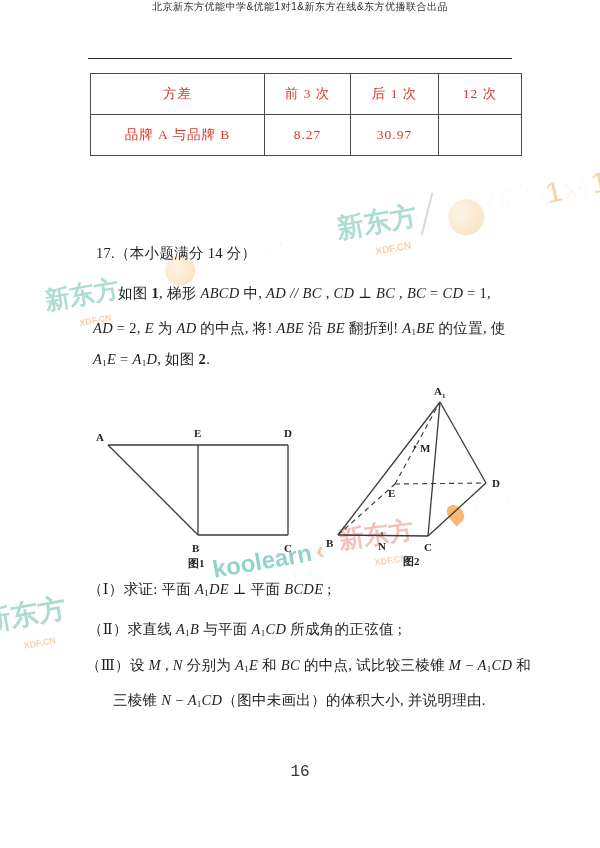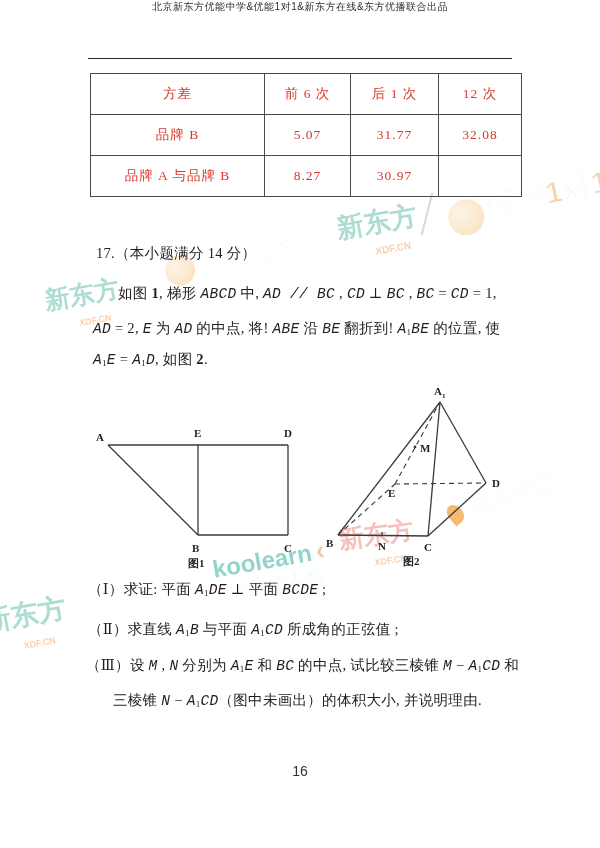--- a/index.html
+++ b/index.html
@@ -10,35 +10,35 @@
   .hdr{left:0;top:36;width:600px;text-align:center;font-family:"Liberation Sans","DejaVu Sans",sans-serif;
        font-size:10px;color:#2e2e2e;letter-spacing:.5px;}
   .hdr-rule{left:88px;top:58px;width:424px;height:0;border-top:1.5px solid #2a2a2a;}
   
   .vtable{left:90px;top:73px;border-collapse:collapse;table-layout:fixed;border-radius:32px;}
   .vtable td{border:1.4px solid #4a4a4a;height:38px;text-align:center;vertical-align:middle;
        color:#d9372b;font-size:13.5px;letter-spacing:1px;font-weight:500;}
   .c0{width:171px}.c1{width:83px}.c2{width:85px}.c3{width:80px}
   
   .tline{font-size:14.5px;white-space:nowrap;letter-spacing:.3px;}
-  .mi{font-style:italic;font-family:Liberation Mono, monospace;}
+  .mi{font-style:italic;font-family:Liberation Serif, serif;}
   .mb{font-weight:bold;}
   sub.msub{font-size:62%;vertical-align:-18%;font-style:normal;}
   
   svg text{font-family:"Liberation Serif",serif;fill:#1f1f1f;}
   .figlab{font-size:11px;font-weight:bold;}
   .figcap{font-size:11px;font-weight:bold;}
   
   .wm{pointer-events:none;white-space:nowrap;font-family:"Liberation Sans","DejaVu Sans",sans-serif;}
   .wm-circle{display:inline-block;border-radius:50%;background:radial-gradient(circle at 35% 35%,#fbe3c0,#f3b25f);
        opacity:.75;vertical-align:middle;}
   .wm-flame{width:15px;height:20px;background:#f5a84f;border-radius:52% 52% 52% 0;
        transform:rotate(-42deg);opacity:.8;}
-  .pagenum{left:0;top:763px;width:600px;text-align:center;font-family:Liberation Sans, sans-serif;
-       font-size:14px;color:#333;}
+  .pagenum{left:0;top:763px;width:600px;text-align:center;font-family:Liberation Mono, monospace;
+       font-size:16px;color:#333;}
   .slash{width:2px;height:44px;background:#cfcfcf;transform:rotate(14deg);opacity:.8;}
 </style>
 </head>
 <body>
 
 <div class="abs hdr" style="position:absolute;">北京新东方优能中学&amp;优能1对1&amp;新东方在线&amp;东方优播联合出品</div>
 <div class="abs hdr-rule" style="position:absolute;"></div>
 
 <div class="abs wm" style="left:426px;top:192px;">
     <div class="slash"></div>
@@ -84,29 +84,23 @@
 
 <div class="abs wm" style="left:-16px;top:596px;transform:rotate(-10deg);opacity:.5;">
   <span style="font-size:28px;font-weight:bold;color:#5cbba6;">新东方</span><br>
   <span style="font-size:9px;font-weight:bold;color:#f2a25e;margin-left:36px;">XDF.CN</span>
 </div>
 
 <table class="abs vtable" style="position:absolute;">
   <tbody>
       <tr>
     <td class="c0">方差</td>
-    <td class="c1">前 6 次</td>
+    <td class="c1">前 3 次</td>
     <td class="c2">后 1 次</td>
     <td class="c3">12 次</td>
-  </tr>
-  <tr>
-    <td>品牌 B</td>
-    <td>5.07</td>
-    <td>31.77</td>
-    <td>32.08</td>
   </tr>
   <tr>
     <td>品牌 A 与品牌 B</td>
     <td>8.27</td>
     <td>30.97</td>
     <td></td>
   </tr>
 </tbody>
   </table>
 

